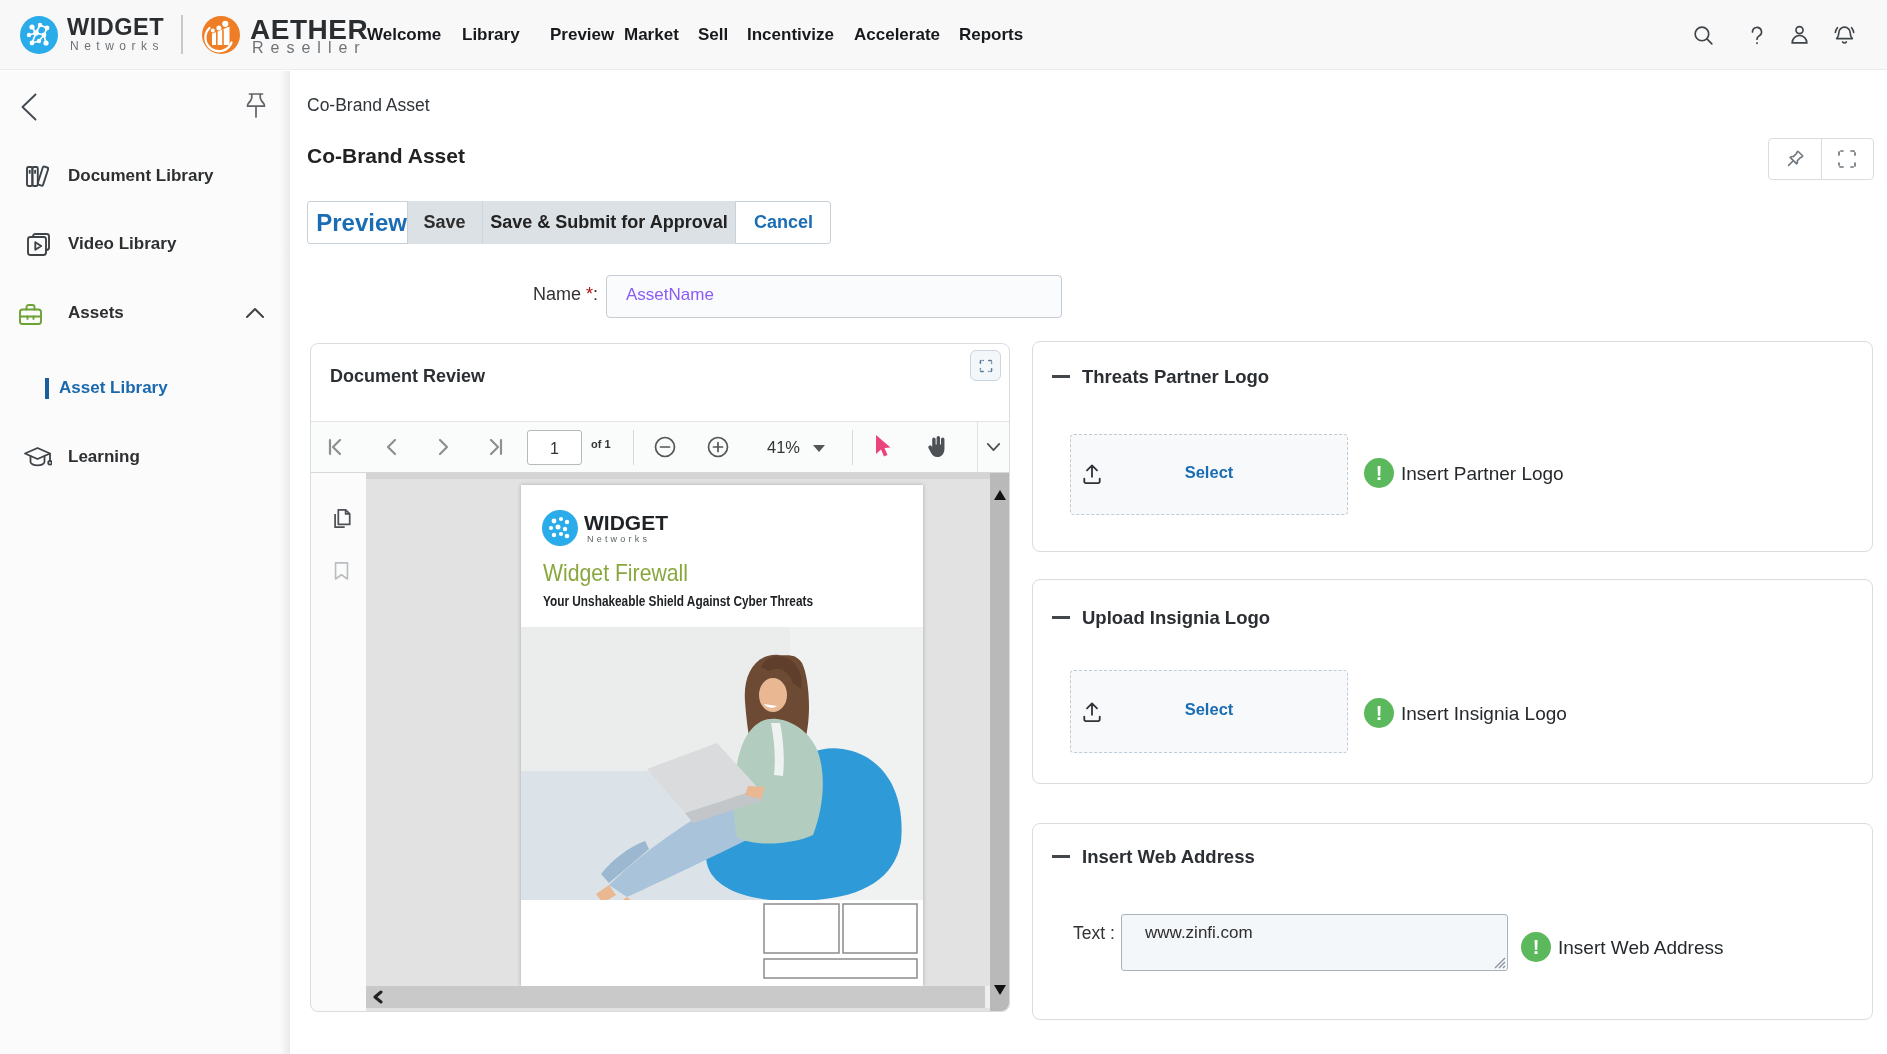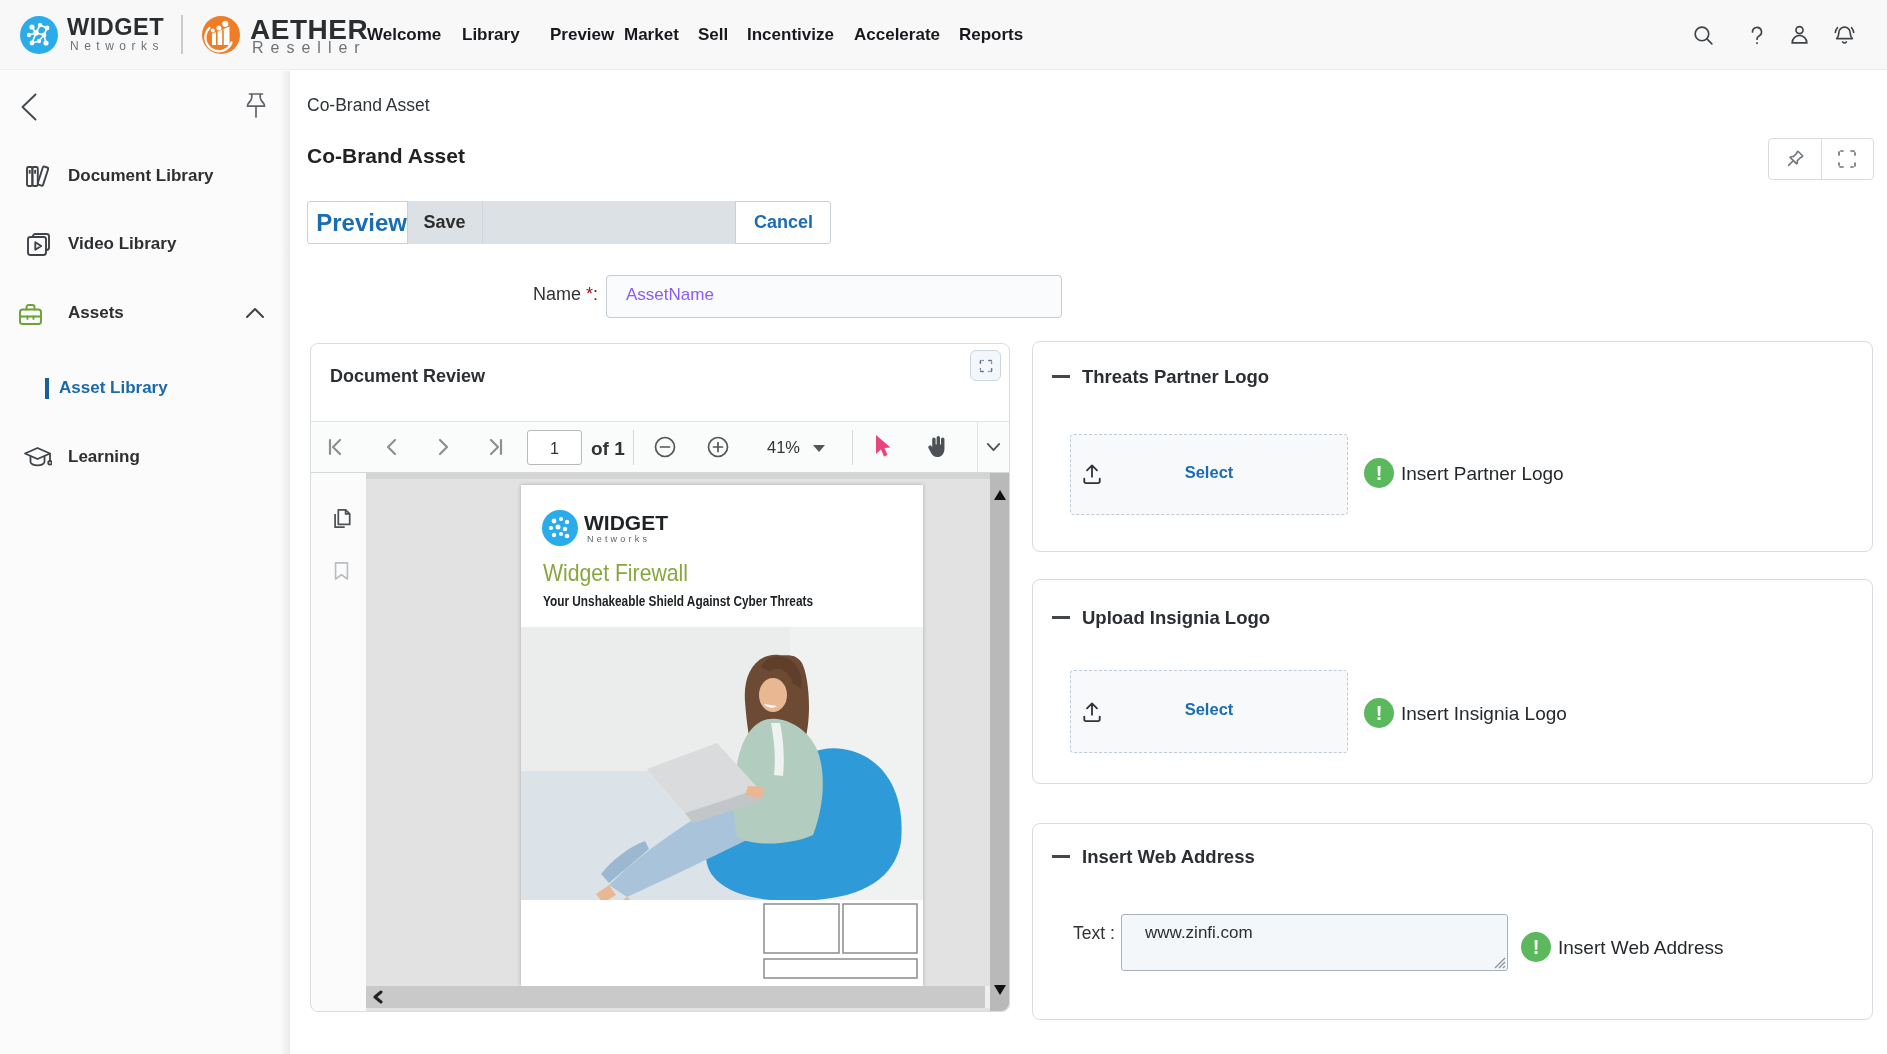--- a/index.html
+++ b/index.html
@@ -146,20 +146,21 @@
   </svg>
   <svg class="abs" style="left:1837px;top:149px" width="20" height="20" viewBox="0 0 20 20" fill="none" stroke="#6f767c" stroke-width="1.7" stroke-linecap="round">
     <path d="M2 6 V3.5 A1.5 1.5 0 0 1 3.5 2 H6 M14 2 h2.5 A1.5 1.5 0 0 1 18 3.5 V6 M18 14 v2.5 A1.5 1.5 0 0 1 16.5 18 H14 M6 18 H3.5 A1.5 1.5 0 0 1 2 16.5 V14" stroke-dasharray="3 2"></path>
   </svg>
 
   <div class="abs" style="left:307px;top:201px;width:524px;height:43px;border:1px solid #c9d1d8;border-radius:3px;background:#fff"></div>
   <div class="abs" style="left:407px;top:201px;width:75px;height:43px;background:#dce1e5;border-left:1px solid #c9d1d8"></div>
   <div class="abs" style="left:482px;top:201px;width:254px;height:43px;background:#dce1e5;border-left:1px solid #cfd6db;border-right:1px solid #c9d1d8"></div>
   <div class="abs" style="left:307px;top:201px;width:100px;height:51px;line-height:43px;text-align:right;font-size:24px;font-weight:600;color:#1a6db4">Preview</div>
   <div class="abs" style="left:407px;top:201px;width:75px;height:43px;line-height:43px;text-align:center;font-size:18px;font-weight:600;color:#2e2e2e">Save</div>
+  <div class="abs" style="left:482px;top:201px;width:254px;height:43px;line-height:43px;text-align:center;font-size:18px;font-weight:700;color:#222">Save &amp; Submit for Approval</div>
   <div class="abs" style="left:736px;top:201px;width:95px;height:43px;line-height:43px;text-align:center;font-size:18px;font-weight:600;color:#1a6db4">Cancel</div>
 
   <div class="abs" style="left:400px;top:284px;width:198px;text-align:right;font-size:18px;color:#333">Name <span style="color:#b01212">*</span>:</div>
   <div class="abs" style="left:606px;top:275px;width:456px;height:43px;border:1px solid #c5ccd4;border-radius:4px;background:#fafbfc"></div>
   <div class="abs" style="left:626px;top:285px;font-size:17px;color:#8b5cf6">AssetName</div>
 
   <div class="card" style="left:310px;top:343px;width:700px;height:669px"></div>
   <div class="abs cardhead" style="left:330px;top:366px;font-size:18px">Document Review</div>
   <div class="abs" style="left:970px;top:350px;width:31px;height:31px;background:#f4f7fa;border:1px solid #ccd6e0;border-radius:6px"></div>
   <svg class="abs" style="left:979px;top:359px" width="14" height="14" viewBox="0 0 20 20" fill="none" stroke="#5b7794" stroke-width="2.2" stroke-linecap="round">
@@ -173,21 +174,21 @@
   <svg class="abs" style="left:383px;top:438px" width="16" height="18" viewBox="0 0 16 18" fill="none" stroke="#8f8f8f" stroke-width="2.2" stroke-linecap="round" stroke-linejoin="round">
     <path d="M12 2 L5 9 L12 16"></path>
   </svg>
   <svg class="abs" style="left:436px;top:438px" width="16" height="18" viewBox="0 0 16 18" fill="none" stroke="#8f8f8f" stroke-width="2.2" stroke-linecap="round" stroke-linejoin="round">
     <path d="M4 2 L11 9 L4 16"></path>
   </svg>
   <svg class="abs" style="left:487px;top:438px" width="18" height="18" viewBox="0 0 18 18" fill="none" stroke="#8f8f8f" stroke-width="2.2" stroke-linecap="round" stroke-linejoin="round">
     <path d="M14 2 v14 M4 2 L11 9 L4 16"></path>
   </svg>
   <div class="abs" style="left:527px;top:430px;width:55px;height:35px;border:1px solid #b9b9b9;border-radius:3px;background:#fff;text-align:center;line-height:35px;font-size:16px;color:#333">1</div>
-  <div class="abs" style="left:591px;top:438px;font-size:19px;font-weight:700;color:#333">of 1</div>
+  <div class="abs" style="left:591px;top:438px;font-size:11px;font-weight:700;color:#333">of 1</div>
   <div class="abs" style="left:633px;top:430px;width:1px;height:35px;background:#d8d8d8"></div>
   <svg class="abs" style="left:654px;top:436px" width="22" height="22" viewBox="0 0 22 22" fill="none" stroke="#555" stroke-width="1.7" stroke-linecap="round">
     <circle cx="11" cy="11" r="9.5"></circle>
       <path d="M6.5 11 h9"></path>
   </svg>
   <svg class="abs" style="left:707px;top:436px" width="22" height="22" viewBox="0 0 22 22" fill="none" stroke="#555" stroke-width="1.7" stroke-linecap="round">
     <circle cx="11" cy="11" r="9.5"></circle>
       <path d="M6.5 11 h9 M11 6.5 v9"></path>
   </svg>
   <div class="abs" style="left:767px;top:438px;font-size:16.5px;color:#333">41%</div>

